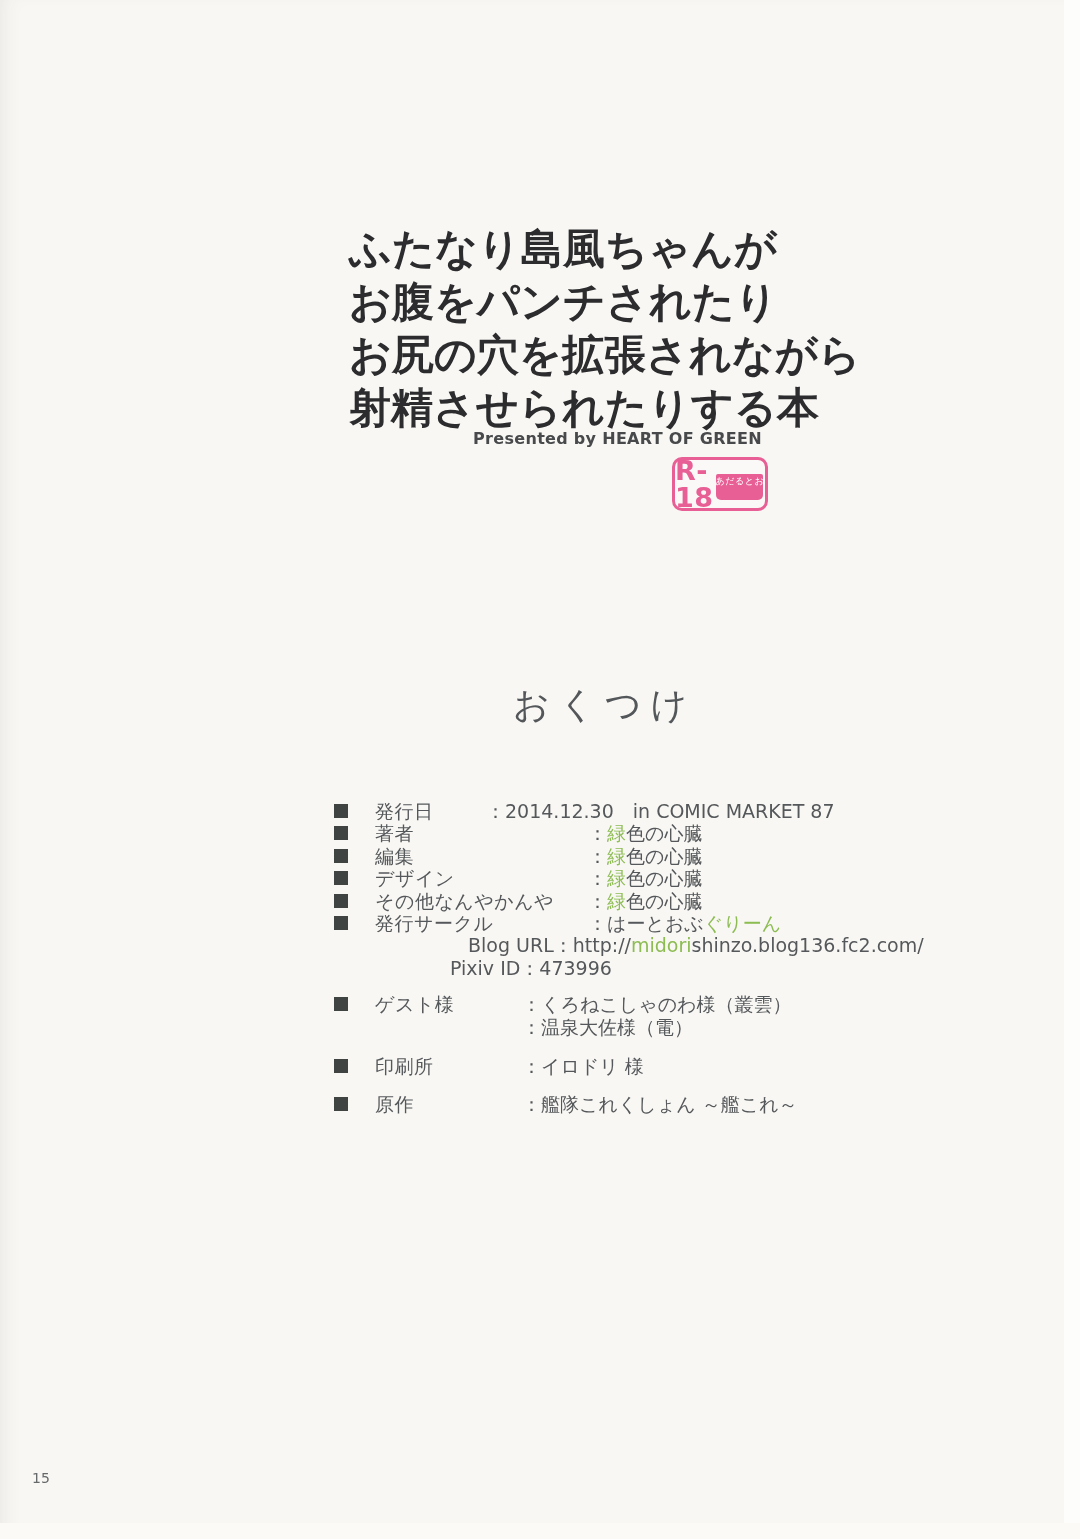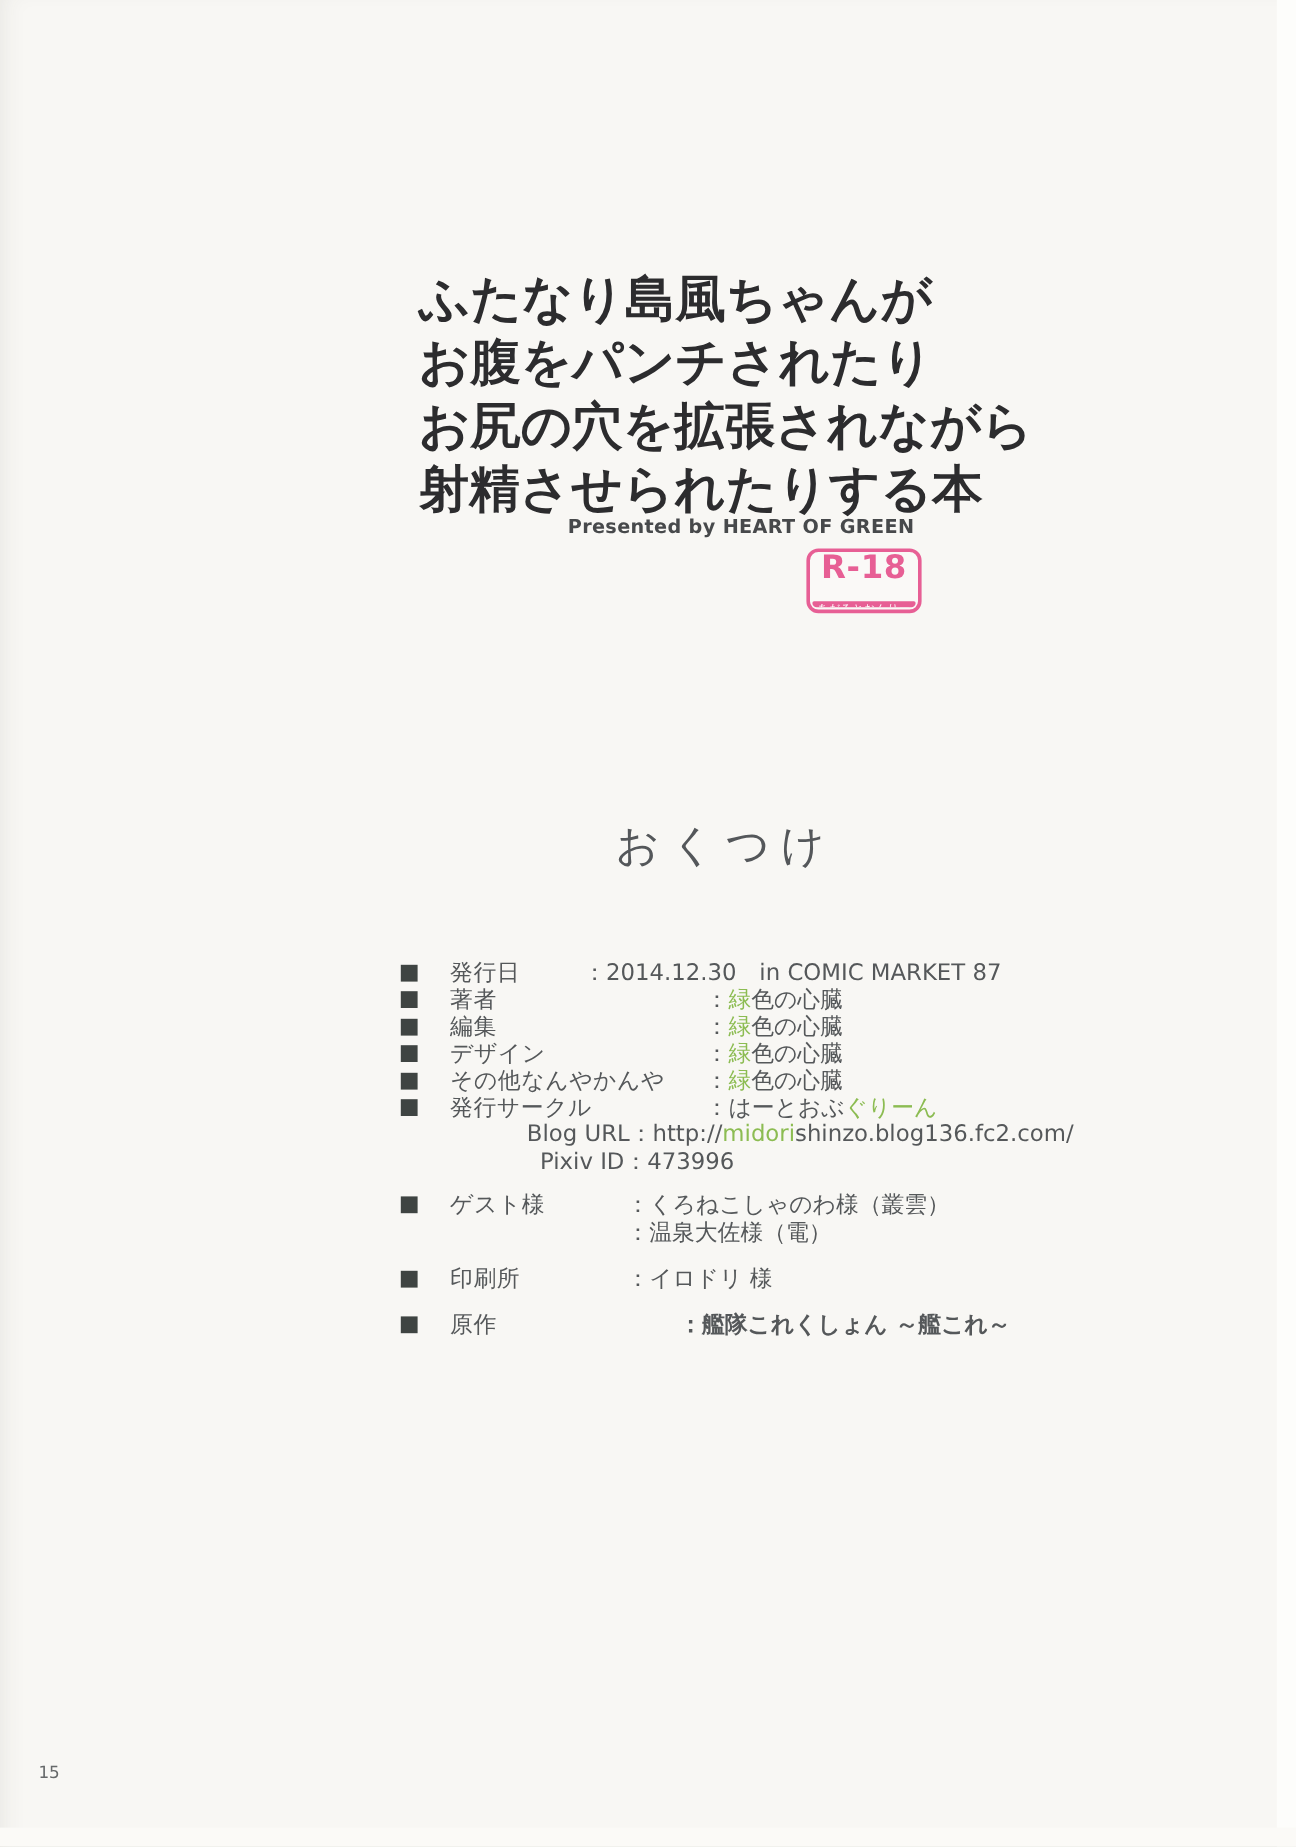--- a/index.html
+++ b/index.html
@@ -28,21 +28,21 @@
   .presented{
     position:absolute;left:0;top:429px;width:762px;
     text-align:right;font-size:16px;letter-spacing:0.3px;
     color:#47494b;font-weight:700;
   }
 
   
   .badge{
     position:absolute;left:672px;top:457px;width:96px;height:54px;
     box-sizing:border-box;border:3.5px solid var(--pink,#e75f95);
-    border-radius:10px;display:flex;flex-direction:column;
+    border-radius:10px;display:flex;flex-direction:row;
     background:rgba(255,255,255,0.25);
   }
   .badge-label{
     flex:1;display:flex;align-items:center;justify-content:center;
     font-weight:bold;font-size:27px;line-height:1;letter-spacing:0.5px;
     color:var(--pink,#e75f95);
   }
   .badge-sub{
     height:26px;margin:14px 2px 2px;background:var(--pink,#e75f95);
     border-radius:2px 2px 5px 5px;color:#ffffff;
@@ -57,21 +57,21 @@
   }
   .credits{
     position:absolute;left:333px;top:800px;width:620px;
     font-size:19px;color:var(--ink,#55585a);
   }
   .crow{position:relative;height:22.4px;line-height:22.4px;white-space:nowrap;}
   .bullet{position:absolute;left:1px;top:4px;width:14px;height:14px;background:var(--bullet,#3f4442);}
   .clabel{position:absolute;left:42px;letter-spacing:0.5px;}
   .cvalue{position:absolute;top:0;white-space:pre;}
   .green{color:var(--green,#8cbc52);}
-  .bold{font-weight:bold;margin-left:44px;}
+  .bold{font-weight:normal;}
 
   .page-number{position:absolute;left:32px;top:1470px;font-size:14px;color:#66696a;}
 </style>
 </head>
 <body>
 
 <div class="page" style="--paper: #f8f7f4; --title-ink: #2c2c2e; --ink: #55585a; --green: #8cbc52; --pink: #e75f95; --bullet: #3f4442;">
   <div class="edge-right"></div>
   <div class="edge-bottom"></div>
 
@@ -163,21 +163,21 @@
         <span class="bullet"></span>
         <span class="clabel">その他なんやかんや</span>
         <span class="cvalue" style="left: 255px;"><span>：</span><span class="green">緑</span><span>色の心臓</span></span>
       </div>
       <div class="crow">
         <span class="bullet"></span>
         <span class="clabel">発行サークル</span>
         <span class="cvalue" style="left: 255px;"><span>：はーとおぶ</span><span class="green">ぐりーん</span></span>
       </div>
       <div class="crow">
-        <span class="cvalue" style="left: 106px;"><span>Blog URL：http://</span><span class="green">midori</span><span>shinzo.blog136.fc2.com/</span></span>
+        <span class="cvalue" style="left: 135px;"><span>Blog URL：http://</span><span class="green">midori</span><span>shinzo.blog136.fc2.com/</span></span>
       </div>
       <div class="crow">
         <span class="cvalue" style="left: 117px;"><span>Pixiv ID：473996</span></span>
       </div>
       <div class="crow" style="margin-top: 14px;">
         <span class="bullet"></span>
         <span class="clabel">ゲスト様</span>
         <span class="cvalue" style="left: 189px;"><span>：くろねこしゃのわ様（叢雲）</span></span>
       </div>
       <div class="crow">

